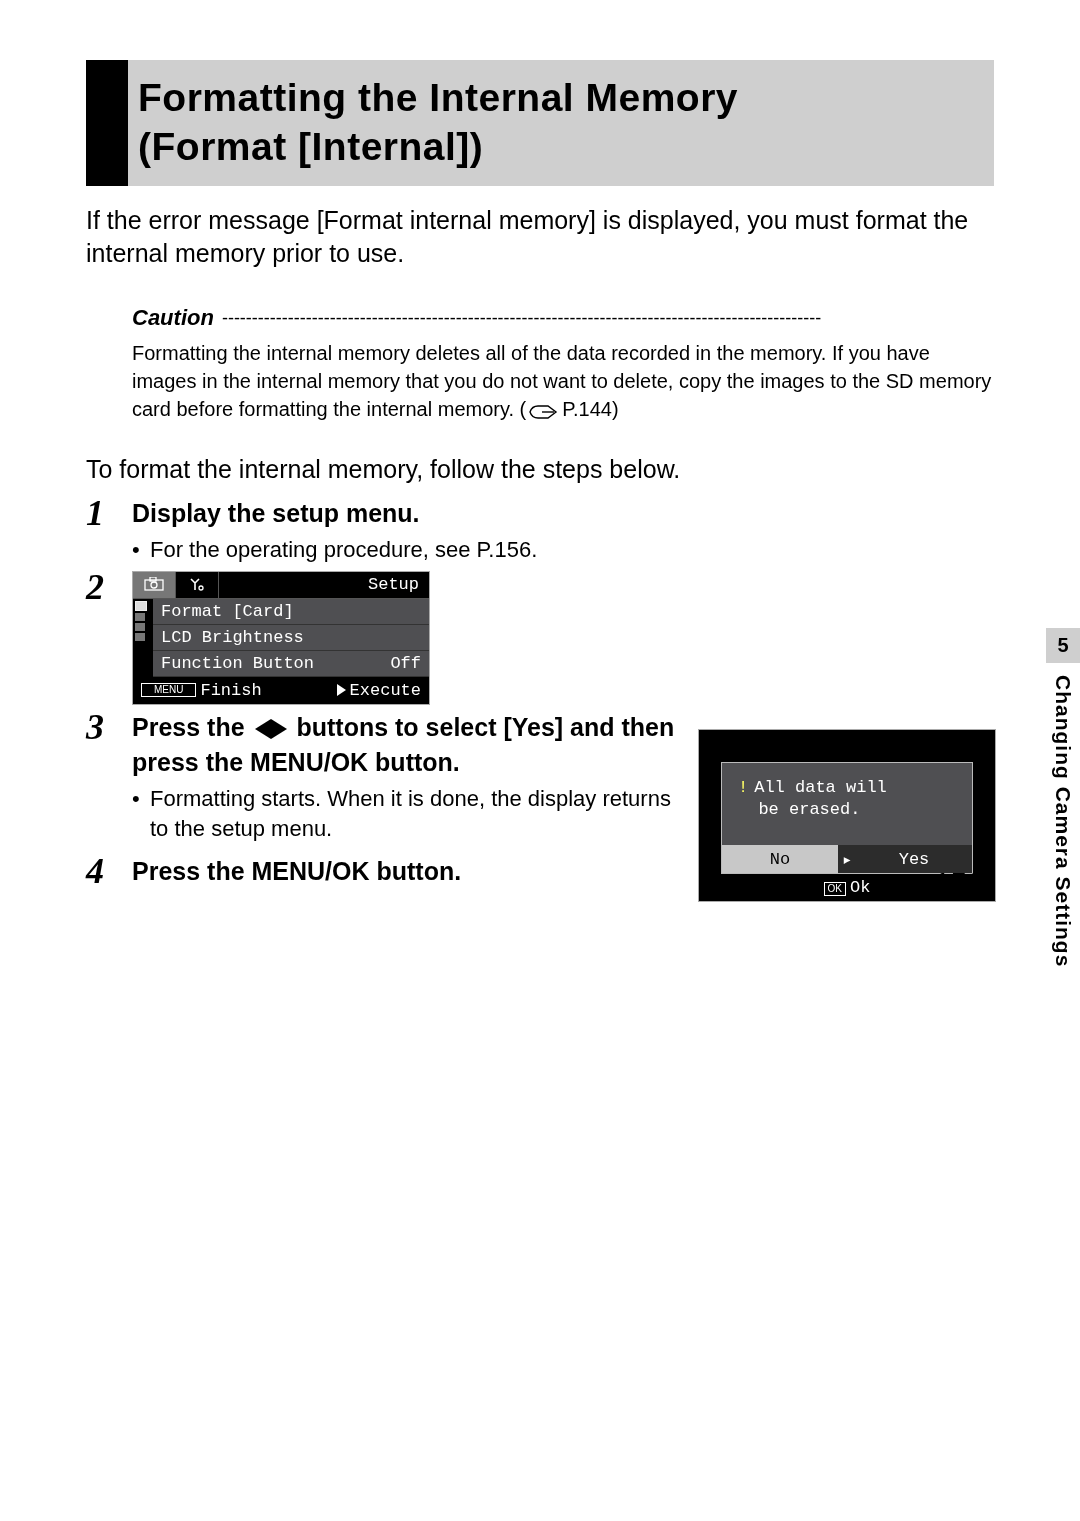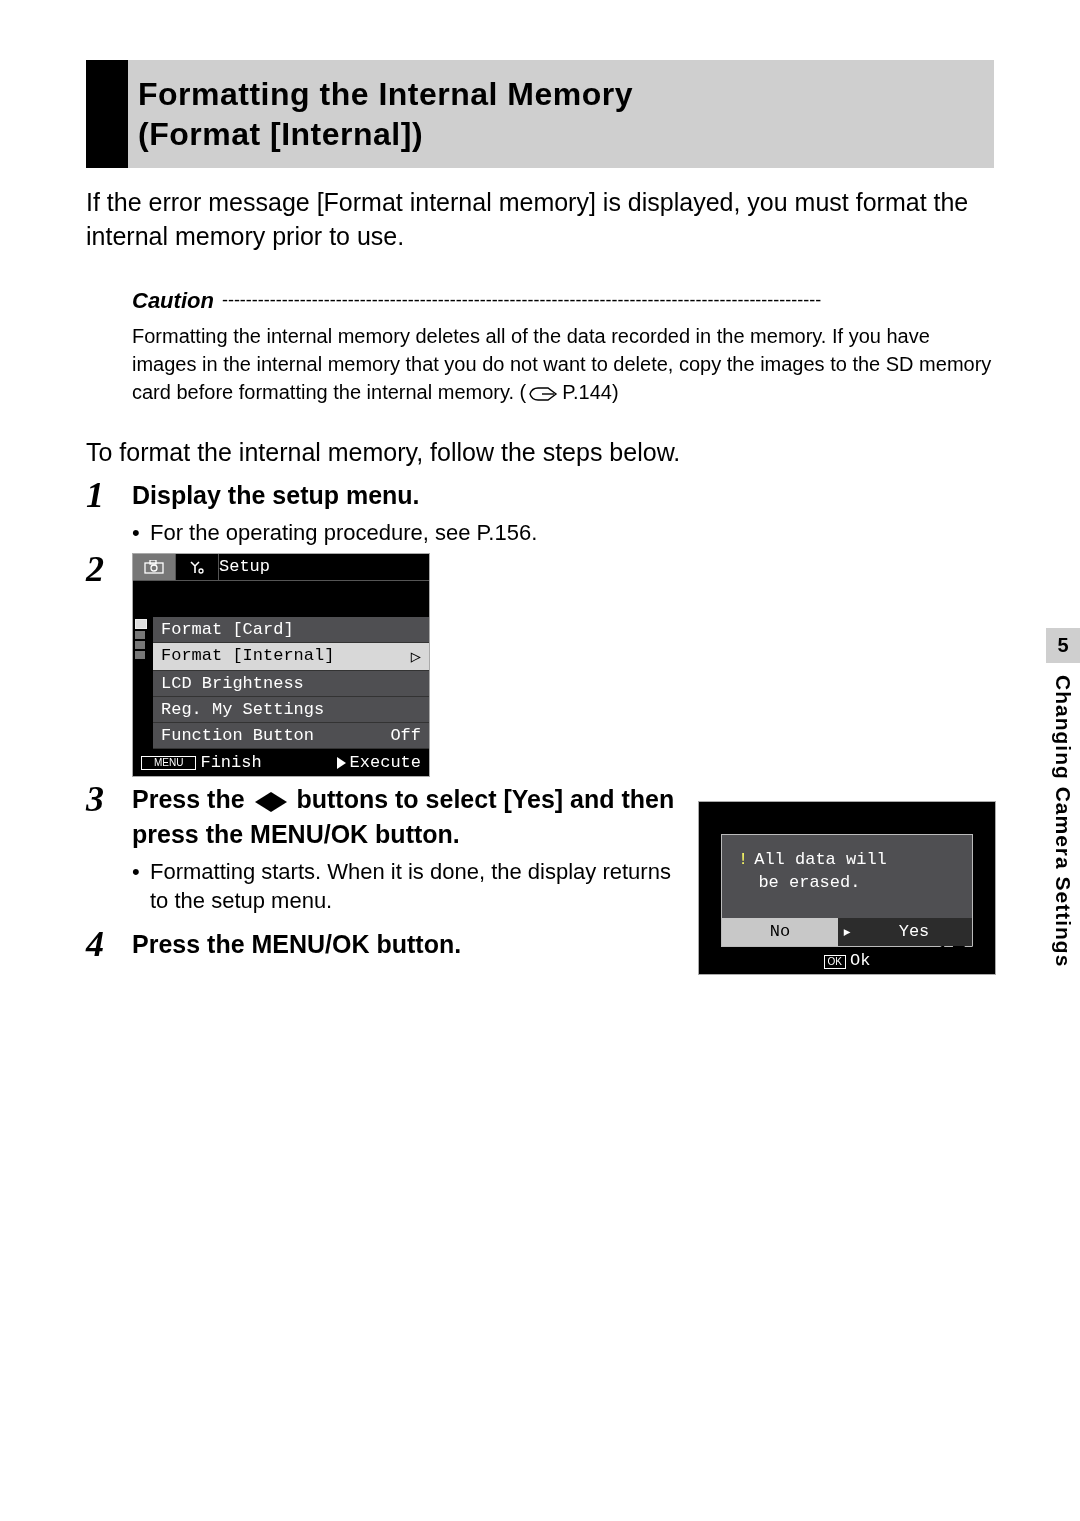--- a/index.html
+++ b/index.html
@@ -26,21 +26,21 @@
     align-items: stretch;
     margin-bottom: 18px;
   }
   .heading-blk {
     width: 42px;
     background: #000;
   }
   .heading-txt {
     font-family: Arial, Helvetica, sans-serif;
     font-weight: 900;
-    font-size: 32px;
+    font-size: 39px;
     line-height: 1.25;
     padding: 14px 16px 14px 10px;
     letter-spacing: 0.5px;
   }
   
   .intro {
     font-size: 25px;
     line-height: 1.35;
     margin: 14px 0 34px 0;
   }
@@ -237,26 +237,26 @@
   .lcd-tab {
     width: 42px;
     border-right: 1px solid #555;
     text-align: center;
     line-height: 26px;
     color: #fff;
   }
   .lcd-tab.light { background: #777; }
   .lcd-tab-grow {
     flex: 1;
+    text-align: right;
     padding-right: 10px;
     line-height: 26px;
   }
   .lcd-body {
     display: flex;
-    margin-top: 36px;
   }
   .lcd-scroll {
     width: 16px;
     background: #000;
     display: flex;
     flex-direction: column;
     gap: 2px;
     padding: 2px 2px;
   }
   .lcd-scroll .pip {
@@ -440,30 +440,22 @@
                   <div class="pip on"></div>
                   <div class="pip"></div>
                   <div class="pip"></div>
                   <div class="pip"></div>
                 </div>
                 <div class="lcd-rows">
                   <div class="lcd-row">
                     <span class="rlabel">Format [Card]</span>
                     <span class="rval"></span>
                   </div>
-                  <div class="lcd-row sel">
-                    <span class="rlabel">Format [Internal]</span>
-                    <span class="rval chev">▷</span>
-                  </div>
                   <div class="lcd-row">
                     <span class="rlabel">LCD Brightness</span>
-                    <span class="rval"></span>
-                  </div>
-                  <div class="lcd-row">
-                    <span class="rlabel">Reg. My Settings</span>
                     <span class="rval"></span>
                   </div>
                   <div class="lcd-row">
                     <span class="rlabel">Function Button</span>
                     <span class="rval">Off</span>
                   </div>
                 </div>
               </div>
               <div class="lcd-foot">
                 <span>

